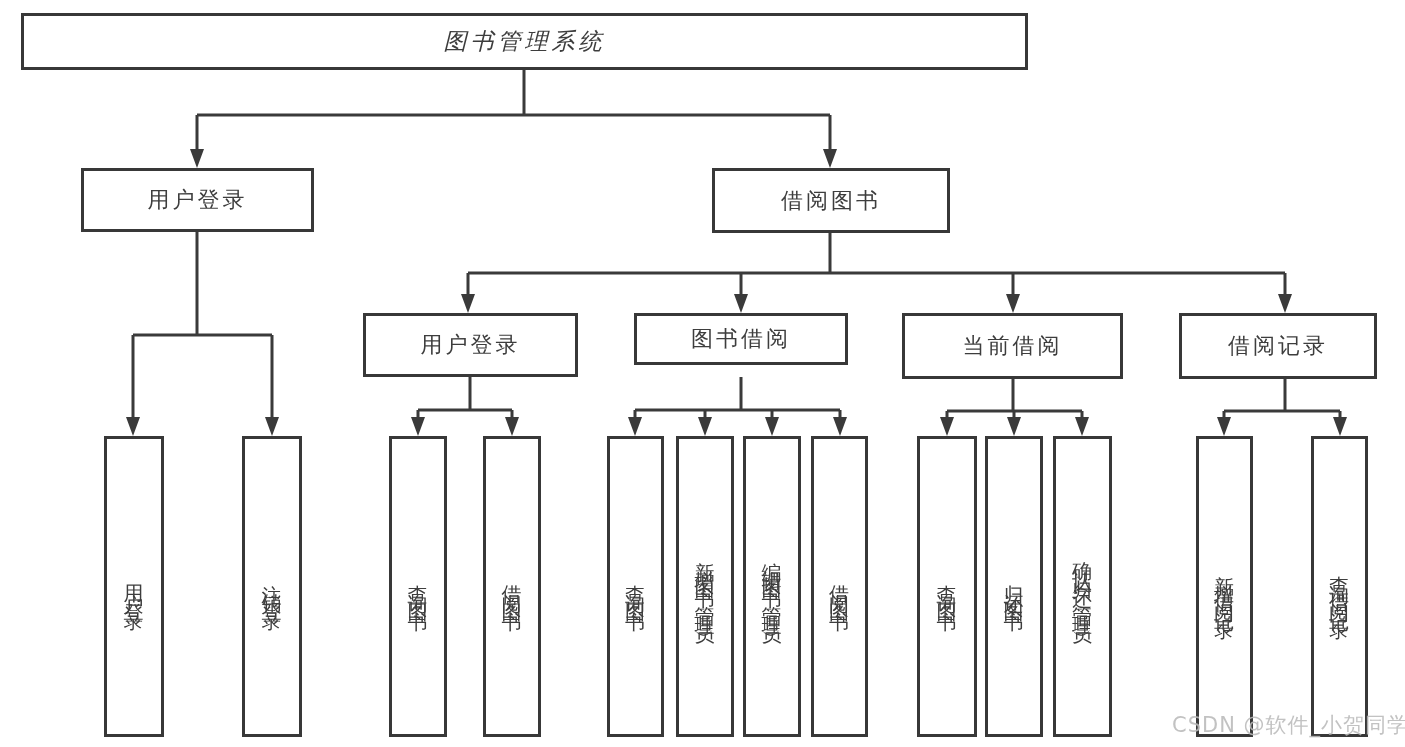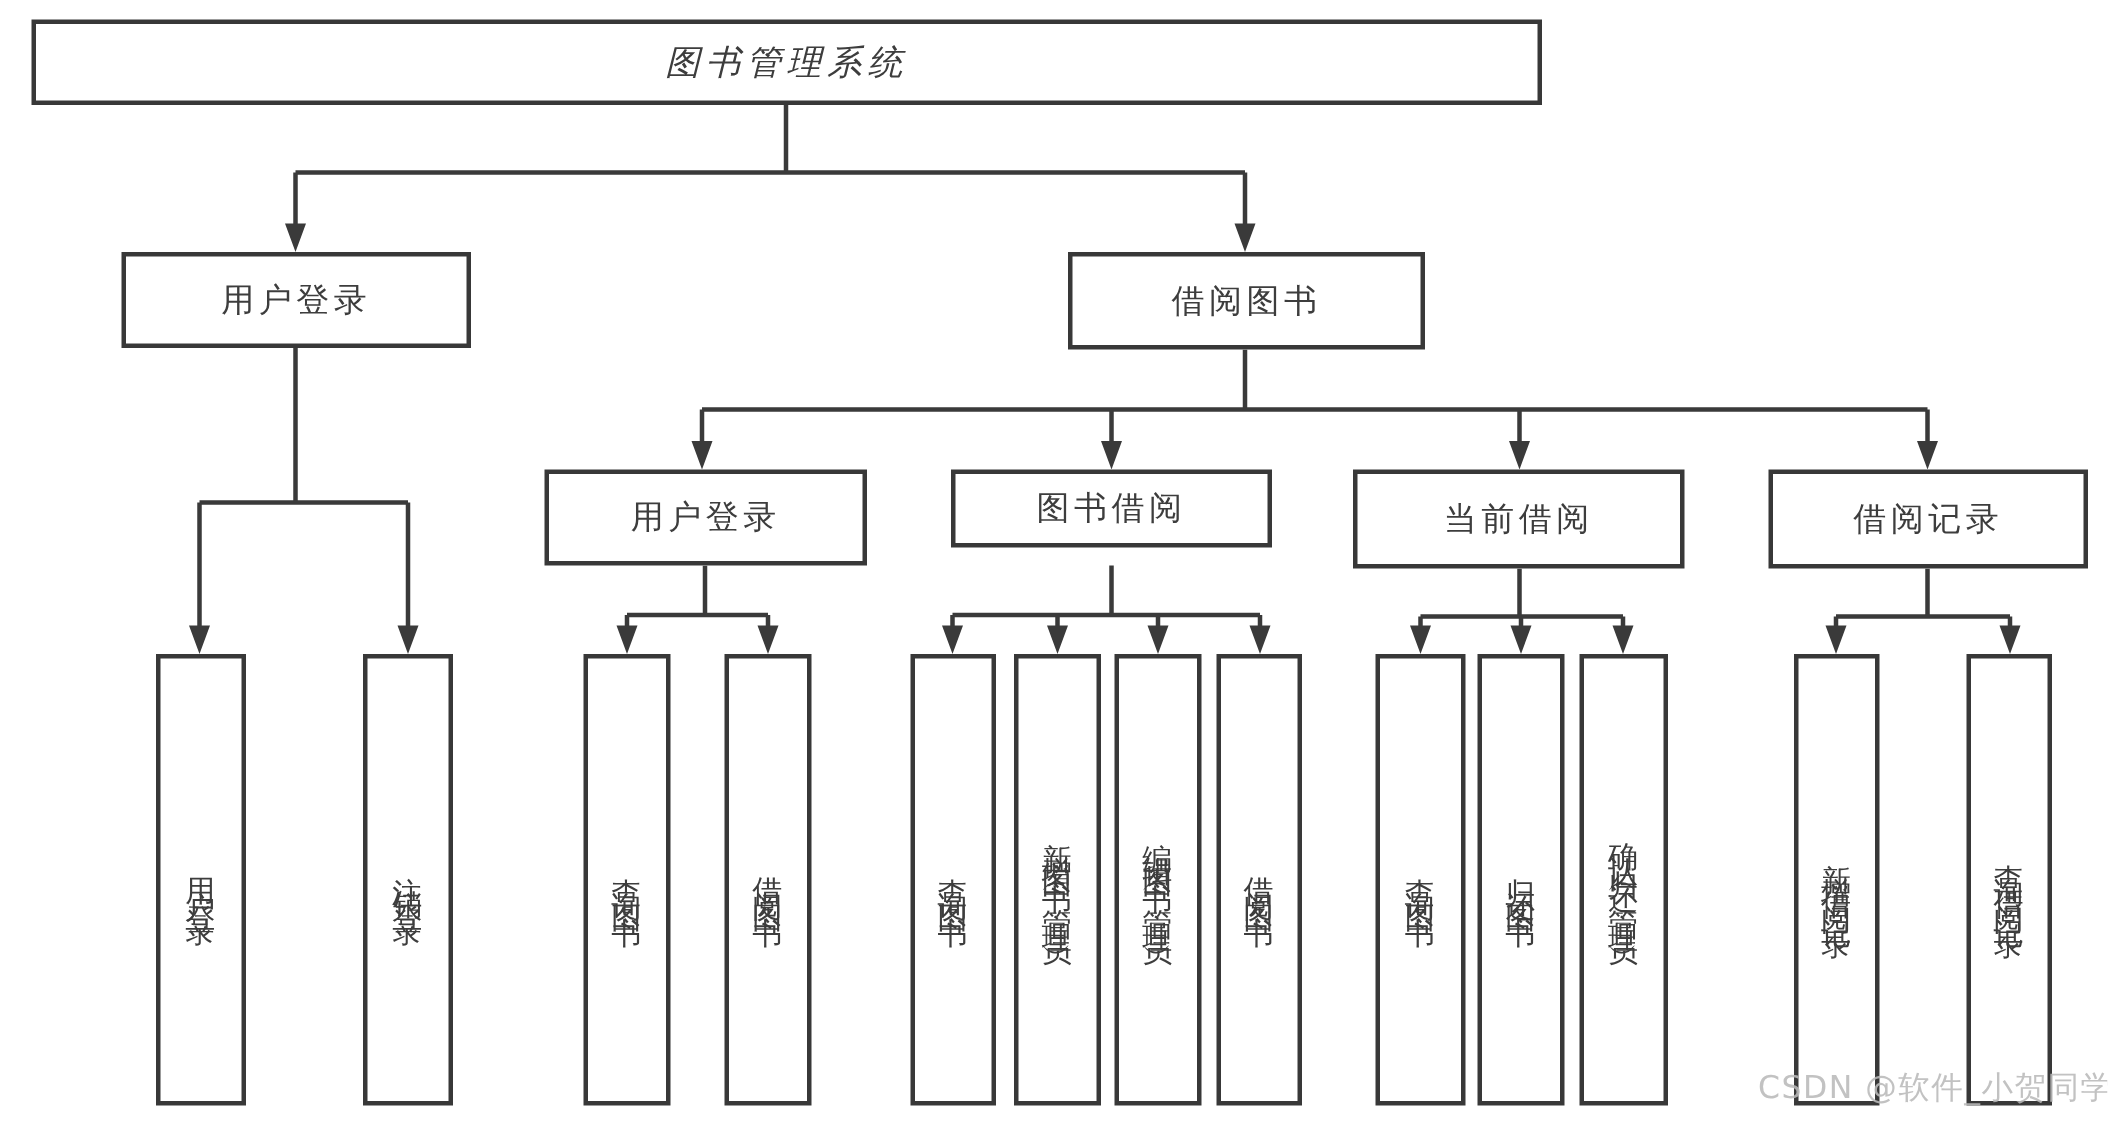--- a/index.html
+++ b/index.html
@@ -66,21 +66,21 @@
 
   <div class="box hbox" style="left:363px;top:313px;width:215px;height:64px">
     <span>用户登录</span>
   </div>
   <div class="box hbox" style="left:634px;top:313px;width:214px;height:52px">
     <span>图书借阅</span>
   </div>
   <div class="box hbox" style="left:902px;top:313px;width:221px;height:66px">
     <span>当前借阅</span>
   </div>
-  <div class="box hbox" style="left:1179px;top:313px;width:213px;height:66px">
+  <div class="box hbox" style="left:1179px;top:313px;width:198px;height:66px">
     <span>借阅记录</span>
   </div>
 
   <div class="box leaf" style="left:104px;top:436px;width:60px;height:301px">
     <span>用户登录</span>
   </div>
   <div class="box leaf" style="left:242px;top:436px;width:60px;height:301px">
     <span>注销登录</span>
   </div>
 

